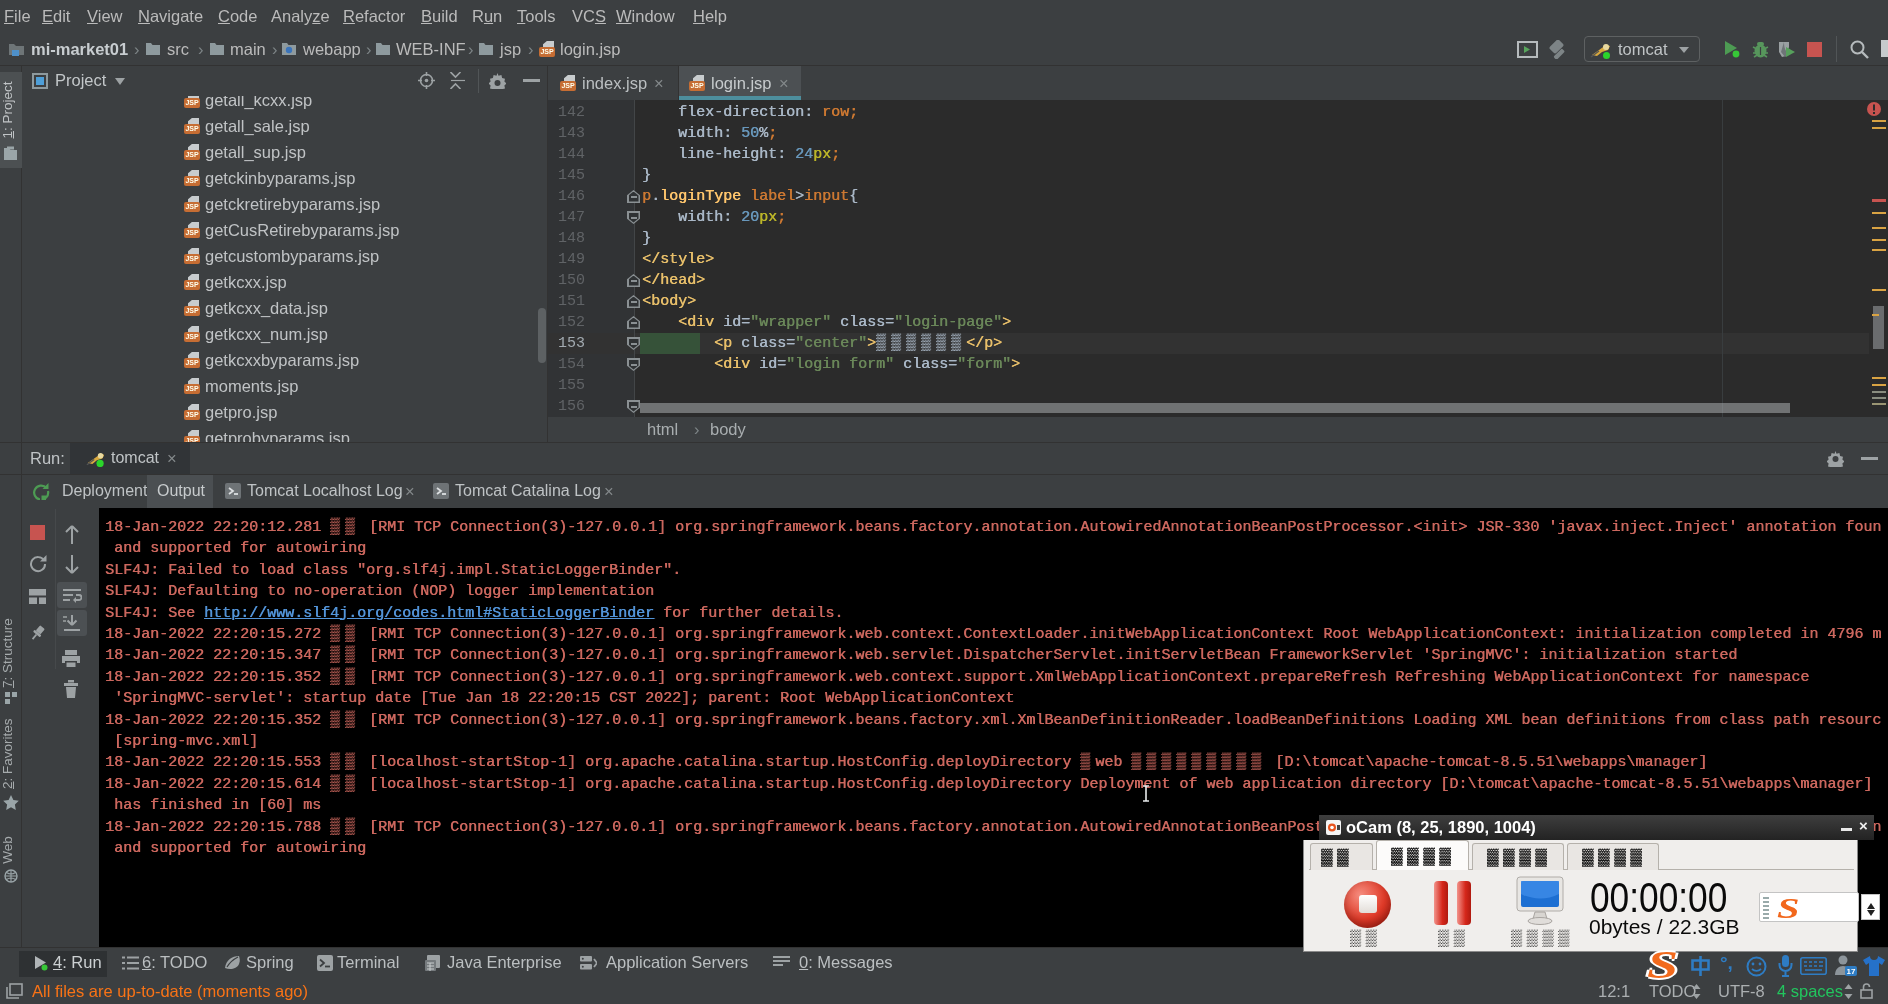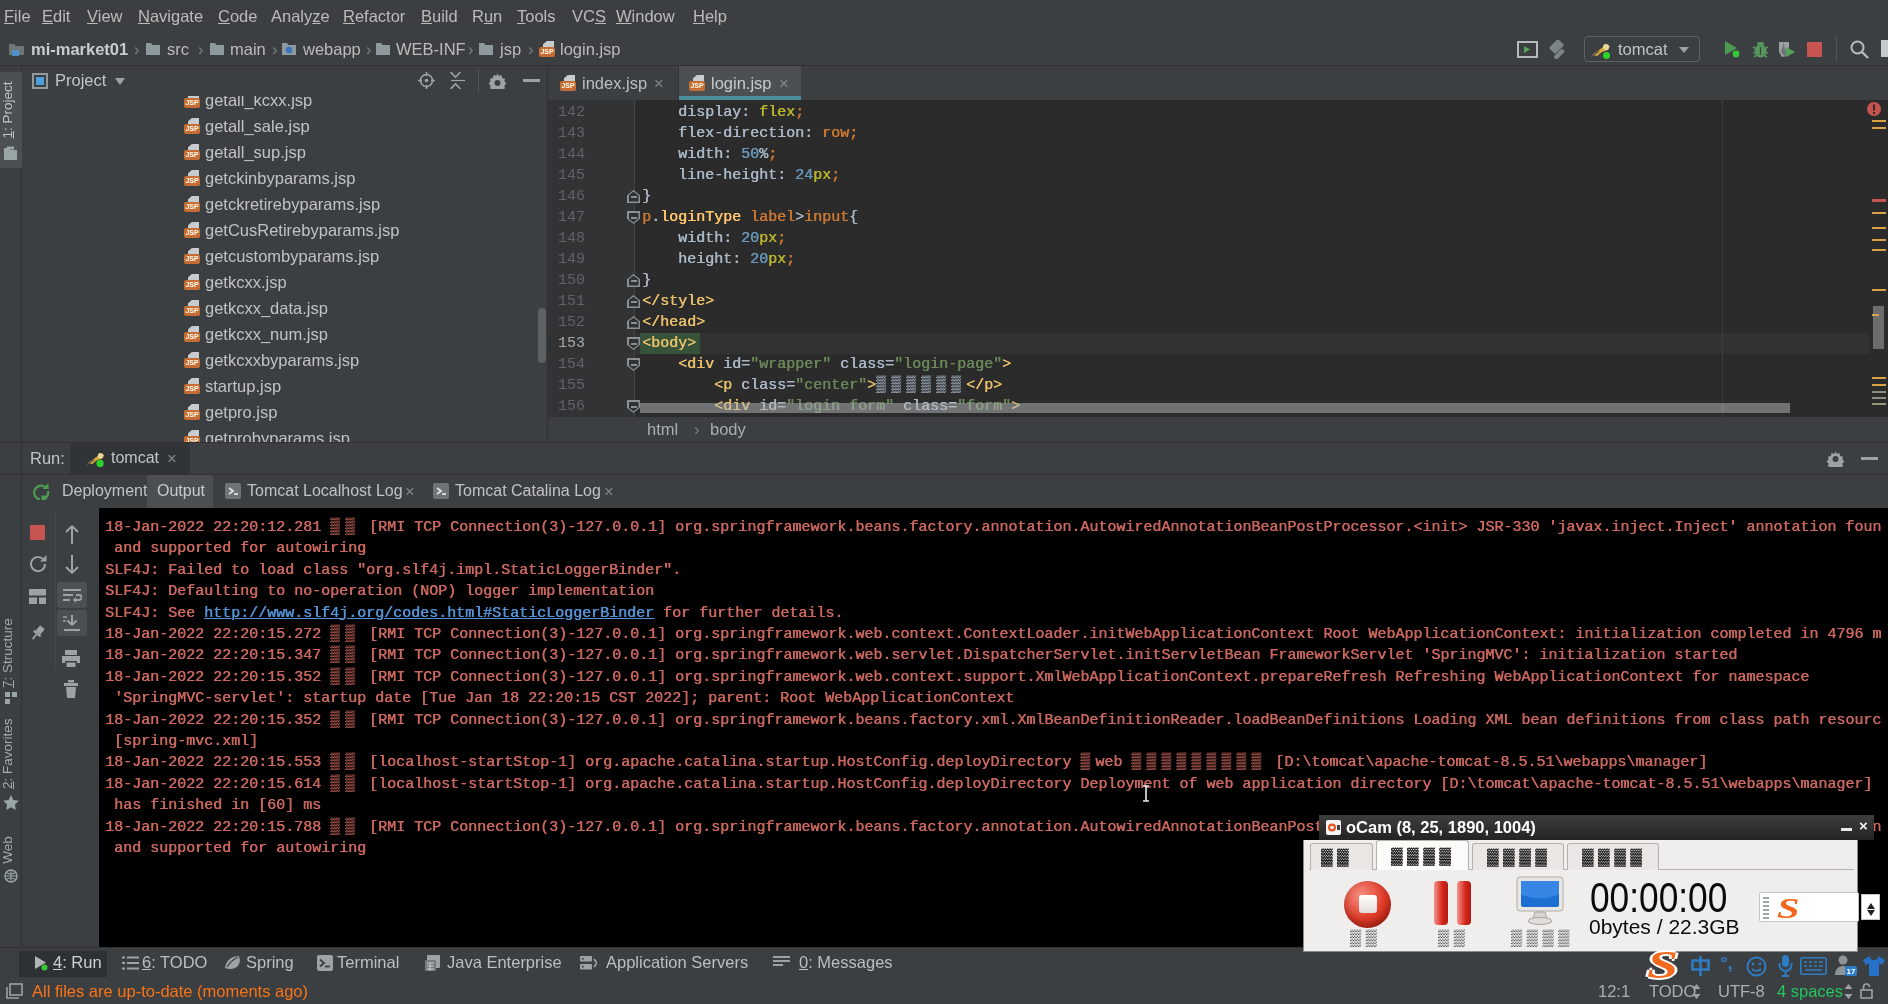--- a/index.html
+++ b/index.html
@@ -205,21 +205,21 @@
   <div class="abs" style="left:0;top:225px;width:524px;height:26px">
         <span class="abs jspicon" style="left:161px;top:5px"></span>
         <span class="abs" style="left:182px;top:4px;color:#c0c3c5">getkcxx_num.jsp</span>
       </div>
   <div class="abs" style="left:0;top:251px;width:524px;height:26px">
         <span class="abs jspicon" style="left:161px;top:5px"></span>
         <span class="abs" style="left:182px;top:4px;color:#c0c3c5">getkcxxbyparams.jsp</span>
       </div>
   <div class="abs" style="left:0;top:277px;width:524px;height:26px">
         <span class="abs jspicon" style="left:161px;top:5px"></span>
-        <span class="abs" style="left:182px;top:4px;color:#c0c3c5">startup.jsp</span>
+        <span class="abs" style="left:182px;top:4px;color:#c0c3c5">moments.jsp</span>
       </div>
   <div class="abs" style="left:0;top:303px;width:524px;height:26px">
         <span class="abs jspicon" style="left:161px;top:5px"></span>
         <span class="abs" style="left:182px;top:4px;color:#c0c3c5">getpro.jsp</span>
       </div>
   <div class="abs" style="left:0;top:329px;width:524px;height:26px">
         <span class="abs jspicon" style="left:161px;top:5px"></span>
         <span class="abs" style="left:182px;top:4px;color:#c0c3c5">getprobyparams.jsp</span>
       </div>
  </div>
@@ -248,28 +248,26 @@
 
  <div class="abs" style="left:1174px;top:0;width:1px;height:317px;background:#393d3f"></div>
 
  <div class="abs" style="left:86px;top:0;width:1px;height:317px;background:#434648"></div>
 
  <div class="mono abs" style="left:0;top:2px;width:37px;text-align:right;line-height:21px;font-size:15px;color:#606366">
 142<br>143<br>144<br>145<br>146<br>147<br>148<br>149<br>150<br>151<br>152<br><span style="color:#a2aab0">153</span><br>154<br>155<br>156
  </div>
 
  <div class="mono abs" style="left:94px;top:2px;font-size:15px;line-height:21px;color:#a9b7c6;text-shadow:0.5px 0 currentColor">
-<div class="row">    display: <span class="ol">flex</span><span class="o">;</span></div>
 <div class="row">    flex-direction: <span class="o">row;</span></div>
 <div class="row">    width: <span class="n">50</span>%<span class="o">;</span></div>
 <div class="row">    line-height: <span class="n">24</span><span class="ol">px</span><span class="o">;</span></div>
 <div class="row">}</div>
 <div class="row"><span class="o">p</span>.<span class="y">loginType</span> <span class="o">label</span>&gt;<span class="o">input</span>{</div>
 <div class="row">    width: <span class="n">20</span><span class="ol">px</span><span class="o">;</span></div>
-<div class="row">    height: <span class="n">20</span><span class="ol">px</span><span class="o">;</span></div>
 <div class="row">}</div>
 <div class="row"><span class="t">&lt;/style&gt;</span></div>
 <div class="row"><span class="t">&lt;/head&gt;</span></div>
 <div class="row"><span class="t">&lt;body&gt;</span></div>
 <div class="row">    <span class="t">&lt;div</span> id=<span class="g">"wrapper"</span> class=<span class="g">"login-page"</span><span class="t">&gt;</span></div>
 <div class="row">        <span class="t">&lt;p</span> class=<span class="g">"center"</span><span class="t">&gt;</span><span class="cjk">▒▒▒▒▒▒</span><span class="t">&lt;/p&gt;</span></div>
 <div class="row">        <span class="t">&lt;div</span> id=<span class="g">"login form"</span> class=<span class="g">"form"</span><span class="t">&gt;</span></div>
  </div>
 
  <div class="abs fold fup" style="left:79px;top:90px"></div>

